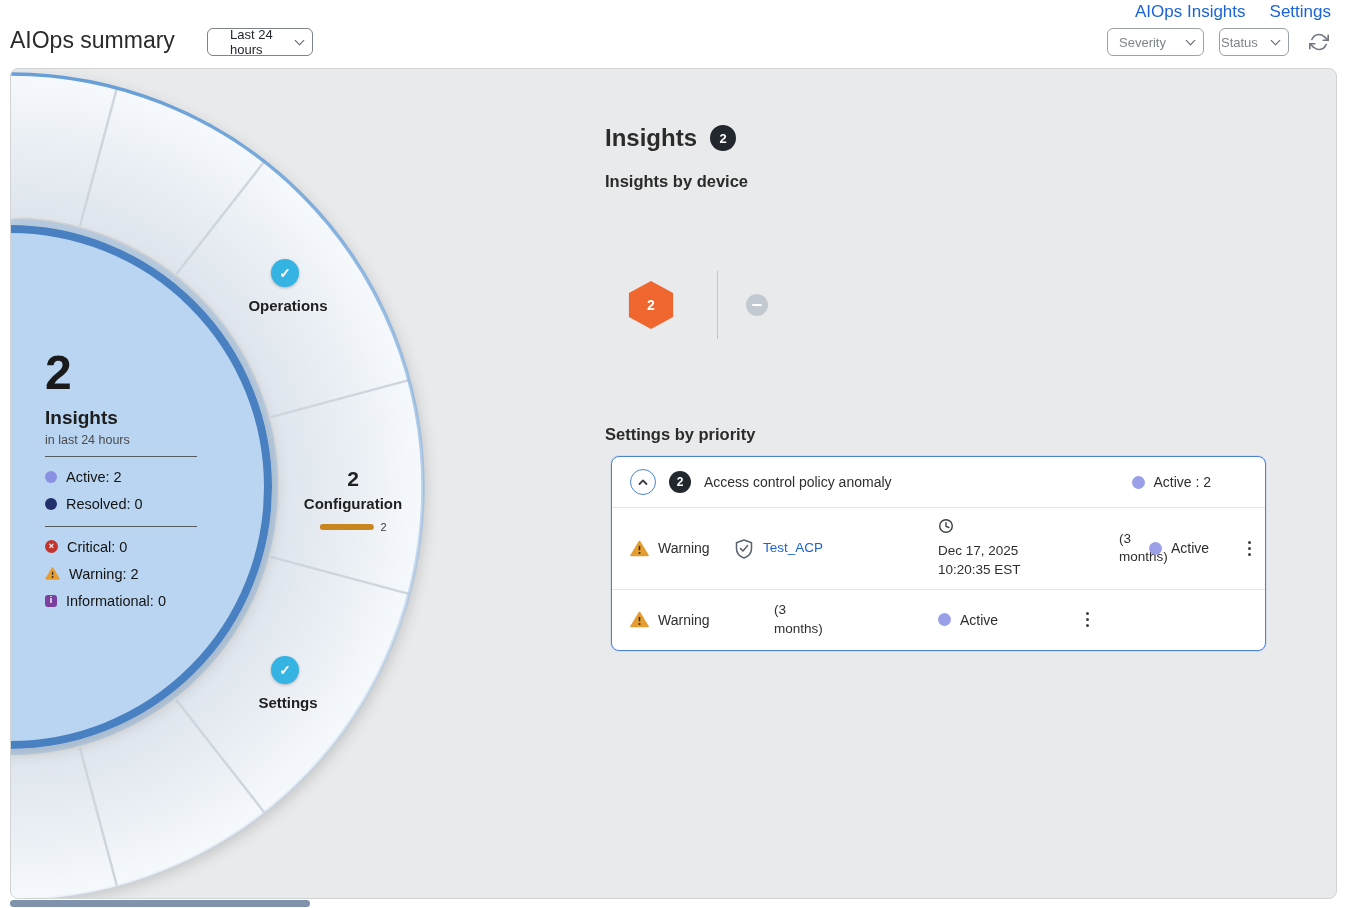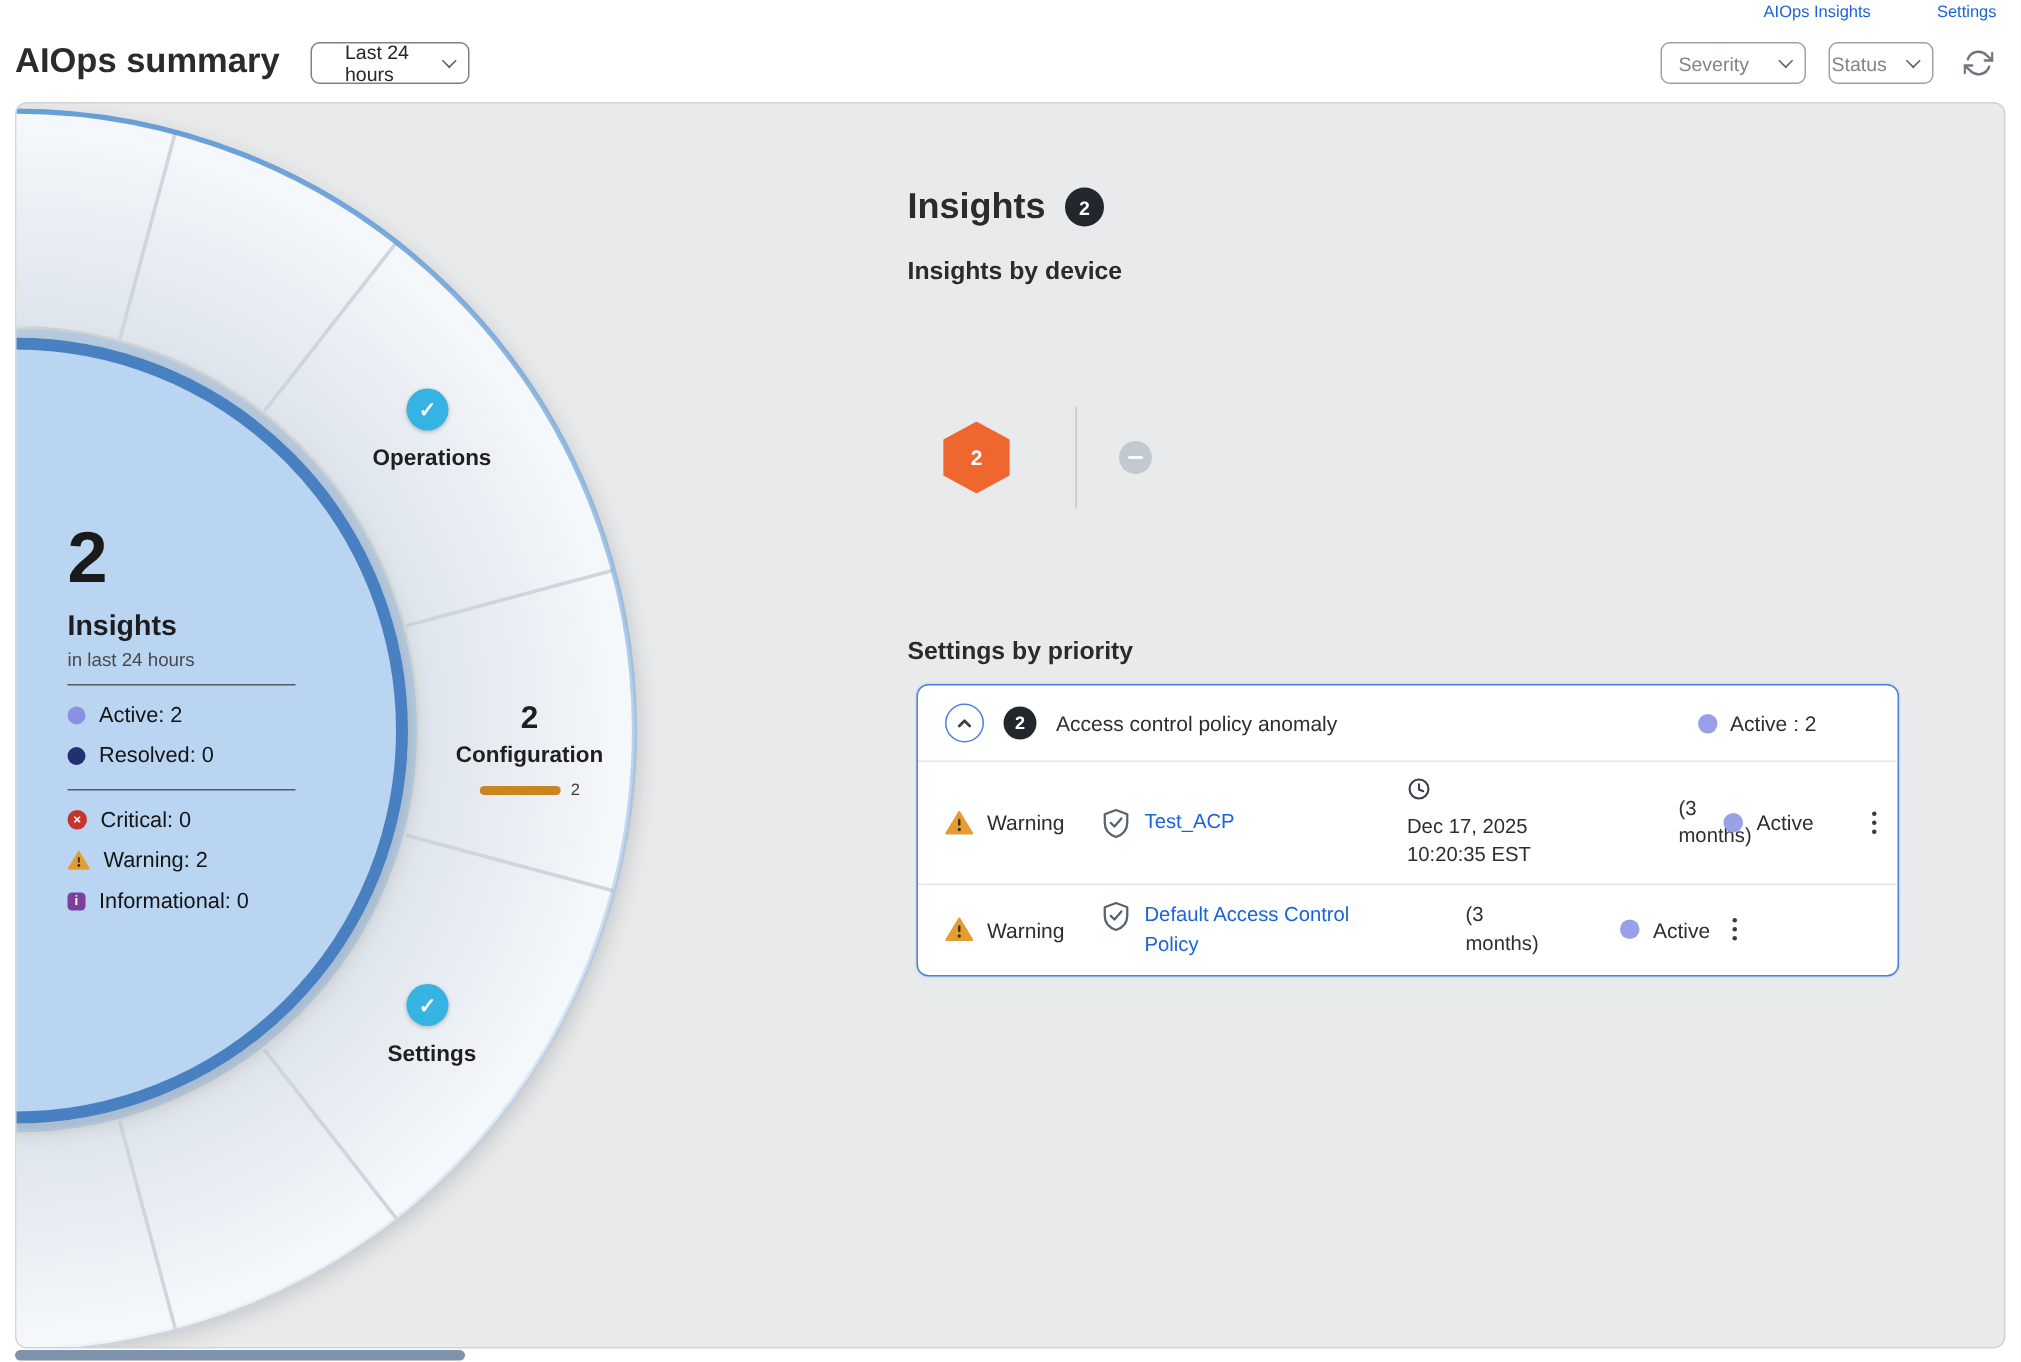--- a/index.html
+++ b/index.html
@@ -1,24 +1,24 @@
 <!DOCTYPE html>
 <html><head>
 <meta charset="utf-8">
 <style>
   * { margin:0; padding:0; box-sizing:border-box; }
   html,body { background:#fff; }
   body { font-family:"Liberation Sans", sans-serif; }
   .page { position:relative; width:1347px; height:908px; background:#ffffff; overflow:hidden; }
 
   
-  .topnav { position:absolute; top:2px; right:16px; display:flex; gap:44px; font-size:11px; }
+  .topnav { position:absolute; top:2px; right:16px; display:flex; gap:24px; font-size:17px; }
   .topnav a { color:#1b64d8; text-decoration:none; cursor:pointer; }
 
-  .page-title { position:absolute; left:10px; top:27px; font-size:23px; font-weight:700; color:#2b2b2b; }
+  .page-title { position:absolute; left:10px; top:27px; font-size:23px; font-weight:400; color:#2b2b2b; }
 
   
   .dd { position:absolute; top:28px; height:28px; background:#fff; border-radius:6px; display:flex; align-items:center; justify-content:space-between; font-size:13px; cursor:pointer; }
   .dd-time   { left:207px;  width:106px; border:1px solid #7d838a; color:#23282e; padding:0 9px 0 22px; }
   .dd-sev    { left:1107px; width:97px;  border:1px solid #9aa1a8; color:#7d858d; padding:0 9px 0 11px; }
   .dd-status { left:1219px; width:70px;  border:1px solid #9aa1a8; color:#7d858d; padding:0 9px 0 1px; }
   .caret { width:7px; height:7px; border-right:1.5px solid #5a6068; border-bottom:1.5px solid #5a6068; transform:rotate(45deg); margin-left:6px; margin-top:-3px; flex:none; }
 
   .refresh-btn { position:absolute; left:1308px; top:32px; width:22px; height:22px; cursor:pointer; background:none; border:none; }
 
@@ -277,27 +277,20 @@
 
       <div class="card-row">
         <div class="cell-sev">
           <svg width="19" height="17" viewBox="0 0 19 17">
             <path d="M9.5 1.5 L18 15.5 H1 Z" fill="#e59d33" stroke="#e59d33" stroke-width="1.6" stroke-linejoin="round"></path>
             <rect x="8.7" y="5.8" width="1.6" height="4.7" rx="0.8" fill="#402f05"></rect>
             <circle cx="9.5" cy="13" r="1.1" fill="#402f05"></circle>
           </svg>
           <span>Warning</span>
         </div>
-        <div class="cell-policy">
-          <svg width="18" height="20" viewBox="0 0 18 20" fill="none" stroke="#57626d" stroke-width="1.5" stroke-linecap="round" stroke-linejoin="round">
-            <path d="M9 1 L16.5 3.8 V9.5 C16.5 14.5 13.5 17.4 9 19 C4.5 17.4 1.5 14.5 1.5 9.5 V3.8 Z"></path>
-            <polyline points="5.5,9.6 8,12 12.6,6.6"></polyline>
-          </svg>
-          <a href="#" class="policy-link">Default Access Control Policy</a>
-        </div>
         <div class="cell-age">(3 months)</div>
         <div class="cell-status">
           <span class="status-dot"></span>
           <span>Active</span>
         </div>
         <button class="kebab">
             <i></i>
             <i></i>
             <i></i>
           </button>

